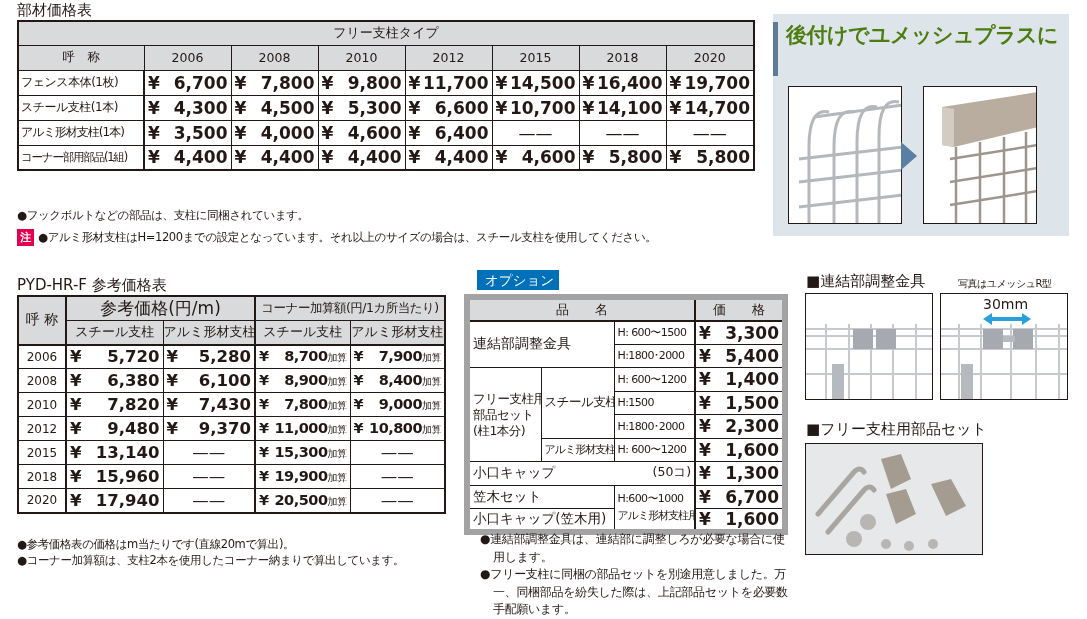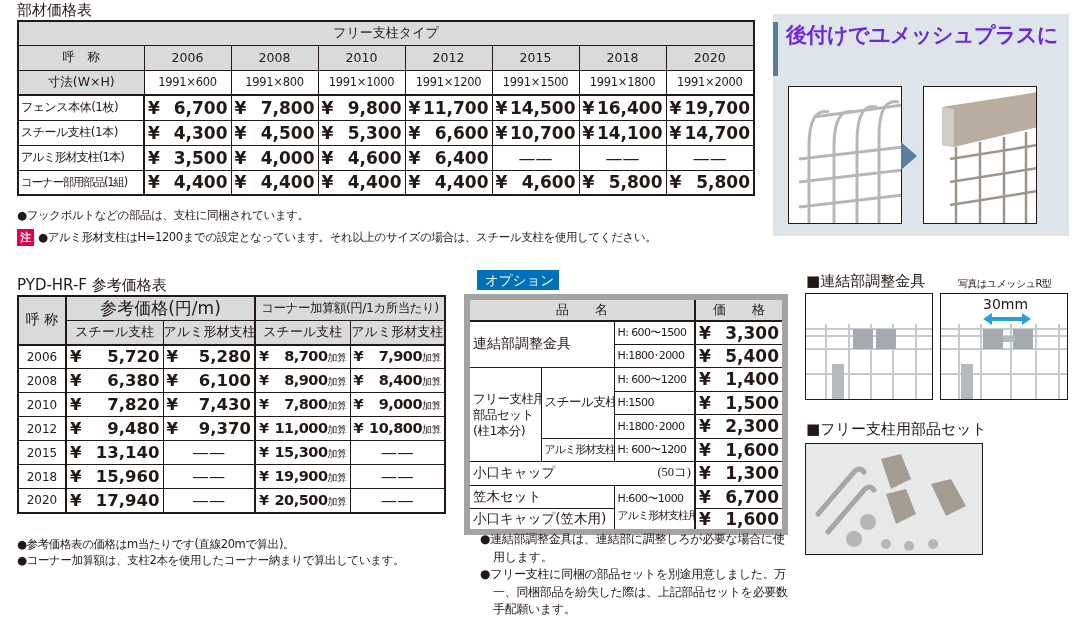--- a/index.html
+++ b/index.html
@@ -20,21 +20,21 @@
   #parts .price .row { display: flex; justify-content: space-between; align-items: center; }
   #parts .dim { font-size: 11.5px; letter-spacing: -0.3px; padding: 0; }
   #parts .dash { font-weight: normal; }
 
   .note { font-size: 11.5px; line-height: 17px; letter-spacing: -0.4px; }
   .chu { display: inline-block; background: #e5004f; color: #fff; font-size: 11px; width: 17px; height: 17px; line-height: 17px; text-align: center; font-weight: bold; margin-right: 4px; }
 
   
   #promo { left: 773px; top: 14px; width: 296px; height: 222px; background: #dde4ea; }
   #promo .bar { position: absolute; left: 0; top: 8px; width: 5px; height: 54px; background: #5d7a96; }
-  #promo .headline { position: absolute; left: 13px; top: 9px; font-size: 21px; line-height: 25px; font-weight: bold; color: #6d28d9; letter-spacing: -0.5px; }
+  #promo .headline { position: absolute; left: 13px; top: 9px; font-size: 21px; line-height: 25px; font-weight: bold; color: #4d7c0f; letter-spacing: -0.5px; }
   #promo .img { position: absolute; top: 72px; width: 114px; height: 138px; background: #ffffff; border: 1px solid #231815; overflow: hidden; }
   #promo .arrow { position: absolute; left: 128px; top: 128px; width: 0; height: 0; border-top: 14px solid transparent; border-bottom: 14px solid transparent; border-left: 16px solid #5b7ea3; }
 
   
   #ref { left: 17px; top: 295px; width: 429px; border: 2px solid #231815; }
   #ref td { height: 24px; text-align: center; font-size: 12.5px; }
   #ref .yr { font-size: 12px; }
   #ref .p { font-weight: bold; font-size: 16.5px; padding: 0 3px; }
   #ref .p .row { display: flex; justify-content: space-between; align-items: baseline; }
   #ref .p small { font-size: 10px; font-weight: normal; }
@@ -77,30 +77,20 @@
   </tr>
   <tr class="gray">
     <td class="gray">呼　称</td>
     <td class="gray">2006</td>
     <td class="gray">2008</td>
     <td class="gray">2010</td>
     <td class="gray">2012</td>
     <td class="gray">2015</td>
     <td class="gray">2018</td>
     <td class="gray">2020</td>
-  </tr>
-  <tr style="border-bottom:2px solid #231815;">
-    <td class="gray">寸法(W×H)</td>
-    <td class="dim">1991×600</td>
-    <td class="dim">1991×800</td>
-    <td class="dim">1991×1000</td>
-    <td class="dim">1991×1200</td>
-    <td class="dim">1991×1500</td>
-    <td class="dim">1991×1800</td>
-    <td class="dim">1991×2000</td>
   </tr>
 
   <tr>
     <td class="label" style="border-right:2px solid #231815;">フェンス本体(1枚)</td>
     <td class="price">
           <div class="row">
             <span>¥</span>
             <span>6,700</span>
           </div>
         </td>
@@ -574,21 +564,21 @@
     <td style="font-size:11px; letter-spacing:-1px;">アルミ形材支柱</td>
     <td class="h">H:  600〜1200</td>
     <td class="p" style="border-left:2px solid #231815;">
           <div class="row">
             <span>¥</span>
             <span>1,600</span>
           </div>
         </td>
   </tr>
   <tr>
-    <td colspan="3" class="nm" style="font-size:13.5px;font-family:Liberation Serif, serif;">
+    <td colspan="3" class="nm" style="font-size:13.5px;">
       <div style="display:flex; justify-content:space-between;">
             <span>小口キャップ</span>
             <span style="font-size:12.5px;">(50コ)</span>
           </div>
     </td>
     <td class="p" style="border-left:2px solid #231815;">
           <div class="row">
             <span>¥</span>
             <span>1,300</span>
           </div>

